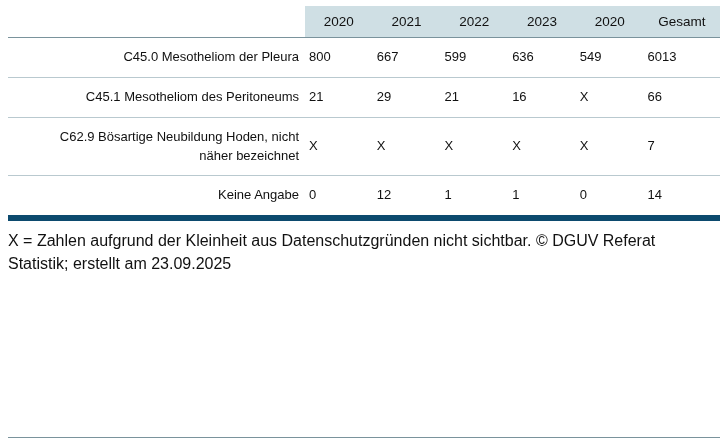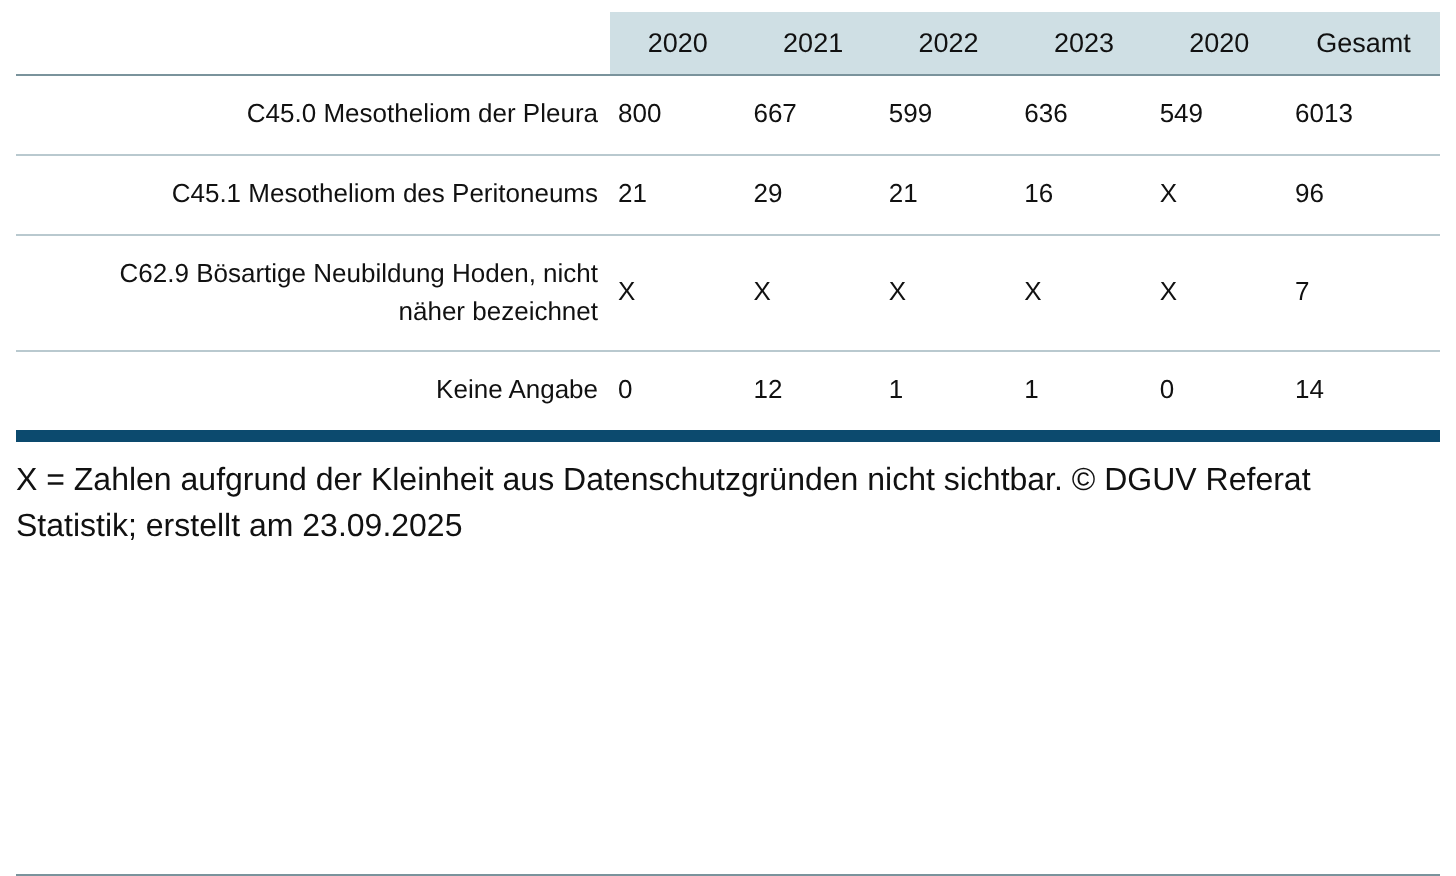--- a/index.html
+++ b/index.html
@@ -128,21 +128,21 @@
 
       <tr>
         <td class="label">
           <span class="lbl-line">C45.1 Mesotheliom des Peritoneums</span>
         </td>
         <td>21</td>
         <td>29</td>
         <td>21</td>
         <td>16</td>
         <td>X</td>
-        <td>96</td>
+        <td>66</td>
       </tr>
 
 
 
       <tr>
         <td class="label">
           <span class="lbl-line">C62.9 Bösartige Neubildung Hoden, nicht</span>
           <span class="lbl-line indent">näher bezeichnet</span>
         </td>
         <td>X</td>

